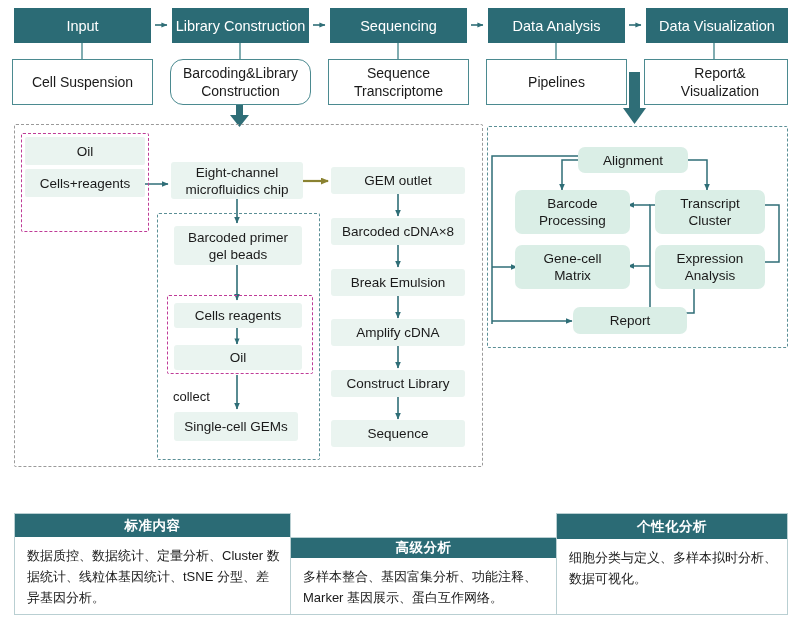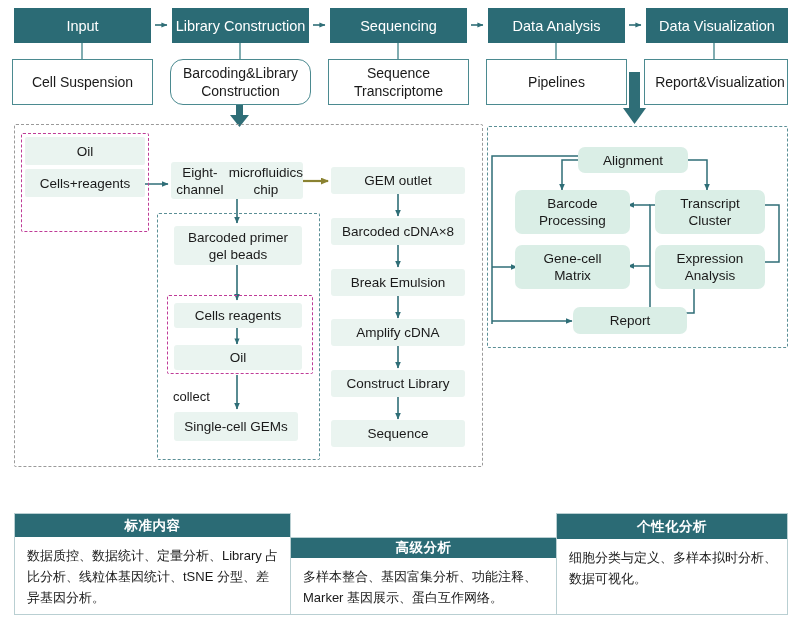--- a/index.html
+++ b/index.html
@@ -148,32 +148,32 @@
 
   <div class="abs wbox" style="left:328px;top:59px;width:141px;height:46px;flex-direction:column;">
     <span>Sequence</span>
     <span>Transcriptome</span>
   </div>
 
   <div class="abs wbox" style="left:486px;top:59px;width:141px;height:46px;">
     <span>Pipelines</span>
   </div>
 
-  <div class="abs wbox" style="left:644px;top:59px;width:144px;height:46px;flex-direction:row;padding-left:8px;">
+  <div class="abs wbox" style="left:644px;top:59px;width:144px;height:46px;flex-direction:column;padding-left:8px;">
     <span>Report&amp;</span>
     <span>Visualization</span>
   </div>
 
   <div class="abs dash-gray" style="left:14px;top:124px;width:469px;height:343px;"></div>
 
   <div class="abs dash-pink" style="left:21px;top:133px;width:128px;height:99px;"></div>
   <div class="abs mint" style="left:25px;top:137px;width:120px;height:28px;border-radius:2px;">Oil</div>
   <div class="abs mint" style="left:25px;top:169px;width:120px;height:28px;border-radius:2px;">Cells+reagents</div>
 
-  <div class="abs mint" style="left:171px;top:162px;width:132px;height:37px;flex-direction:row;">
+  <div class="abs mint" style="left:171px;top:162px;width:132px;height:37px;flex-direction:column;">
     <span>Eight-channel</span>
     <span>microfluidics chip</span>
   </div>
 
   <div class="abs dash-teal" style="left:157px;top:213px;width:163px;height:247px;"></div>
 
   <div class="abs mint" style="left:174px;top:226px;width:128px;height:39px;flex-direction:column;">
     <span>Barcoded primer</span>
     <span>gel beads</span>
   </div>
@@ -216,21 +216,21 @@
   <div class="abs mint2" style="left:655px;top:245px;width:110px;height:44px;flex-direction:column;">
     <span>Expression</span>
     <span>Analysis</span>
   </div>
 
   <div class="abs mint2" style="left:573px;top:307px;width:114px;height:27px;">Report</div>
 
   <div class="tbl">
     <div class="tcol c1">
       <div class="thead">标准内容</div>
-      <div class="tbody">数据质控、数据统计、定量分析、Library 占比分析、线粒体基因统计、tSNE 分型、差异基因分析。</div>
+      <div class="tbody">数据质控、数据统计、定量分析、Cluster 数据统计、线粒体基因统计、tSNE 分型、差异基因分析。</div>
     </div>
     <div class="tcol c2">
       <div class="thead">高级分析</div>
       <div class="tbody">多样本整合、基因富集分析、功能注释、Marker 基因展示、蛋白互作网络。</div>
     </div>
     <div class="tcol c3">
       <div class="thead">个性化分析</div>
       <div class="tbody">细胞分类与定义、多样本拟时分析、数据可视化。</div>
     </div>
   </div>

